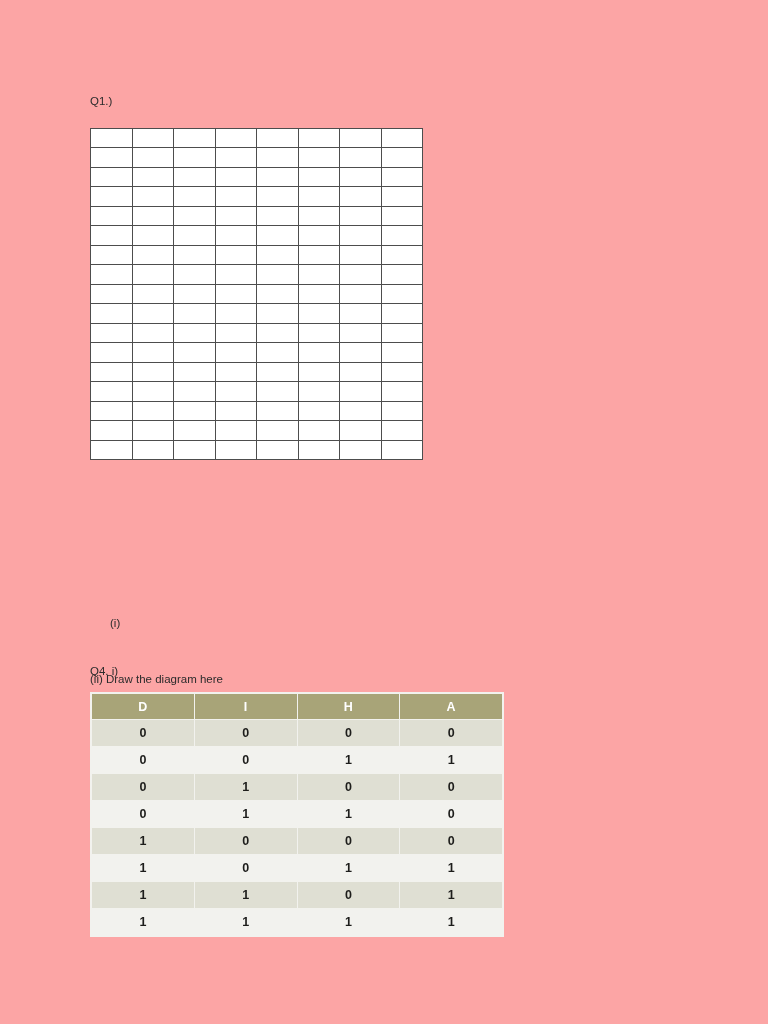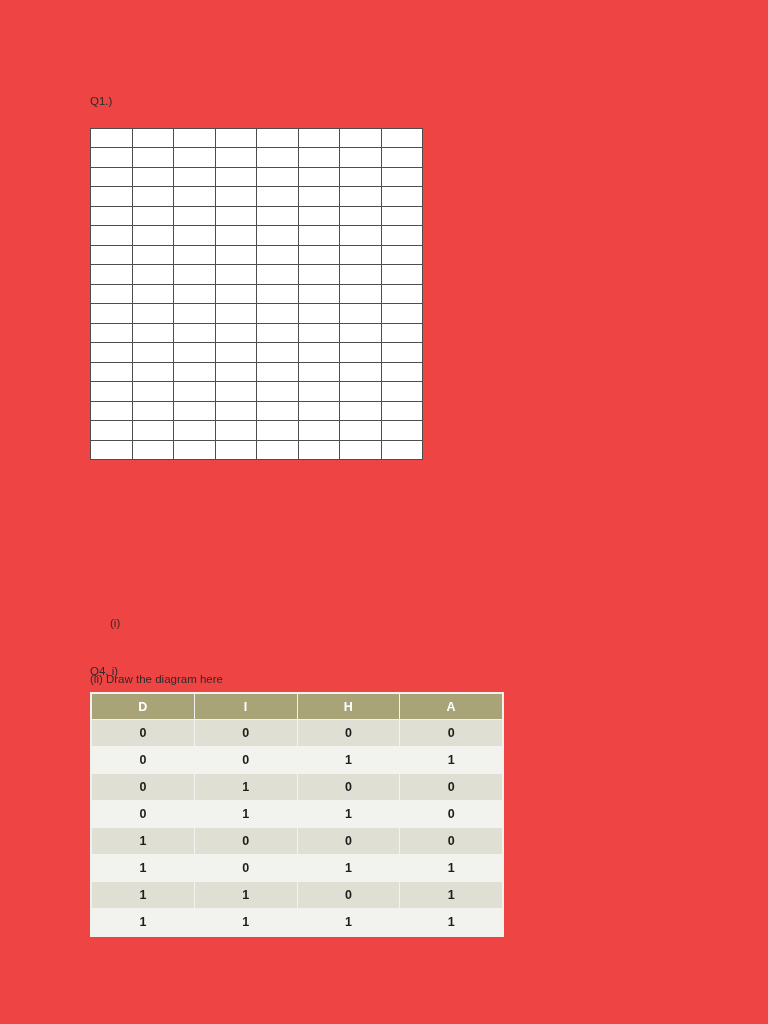--- a/index.html
+++ b/index.html
@@ -14,21 +14,21 @@
     position: relative;
     overflow: hidden;
     font-family: "Liberation Sans", sans-serif;
     color: #231f20;
     -webkit-font-smoothing: antialiased;
   }
 
   .page {
     position: absolute;
     inset: 0;
-    background: #ef4444;
+    background: #fca5a5;
   }
 
   
   .txt {
     position: absolute;
     font-family: "Liberation Sans", sans-serif;
     font-size: 11.5px;
     line-height: 14px;
     color: #2b2b2b;
     white-space: pre;

